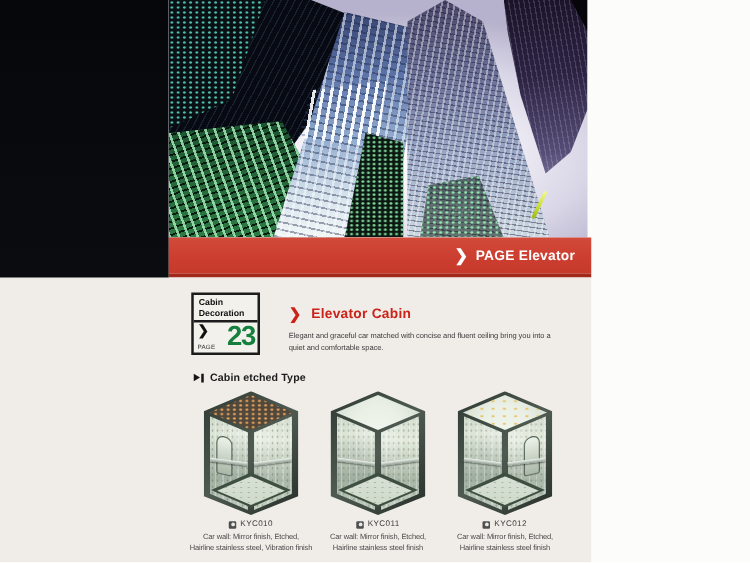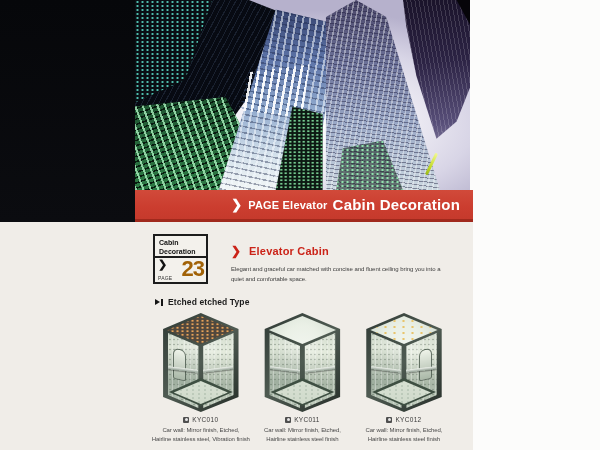--- a/index.html
+++ b/index.html
@@ -58,21 +58,21 @@
   .content{position:absolute;left:0;top:222px;width:600px;height:228px;}
   .paper{position:absolute;left:0;top:0;width:473px;height:228px;background:#f0ede8;}
 
   .page-tab{position:absolute;left:153px;top:12px;width:55px;height:50px;border:2px solid #1c1c1c;
             box-sizing:border-box;background:#f3f1ec;}
   .tab-top{height:22px;box-sizing:border-box;border-bottom:2px solid #1c1c1c;padding:2px 0 0 4px;
            font-size:7px;font-weight:bold;color:#111;line-height:1.35;}
   .tab-bottom{position:relative;height:24px;}
   .tab-chevron{position:absolute;left:3px;top:0;font-size:11px;font-weight:bold;color:#111;}
   .tab-page-label{position:absolute;left:3px;bottom:1px;font-size:5px;color:#333;letter-spacing:.2px;}
-  .tab-number{position:absolute;right:2px;top:-2px;font-size:22px;font-weight:bold;color:#a16207;letter-spacing:-1px;}
+  .tab-number{position:absolute;right:2px;top:-2px;font-size:22px;font-weight:bold;color:#15803d;letter-spacing:-1px;}
 
   .section-head{position:absolute;left:231px;top:22px;display:flex;align-items:center;}
   .red-chevron{color:#cb2318;font-weight:bold;font-size:12px;margin-right:8px;}
   .section-title{color:#cb2318;font-weight:bold;font-size:11px;letter-spacing:.2px;}
   .section-desc{position:absolute;left:231px;top:43px;color:#3c3c3c;font-size:6px;letter-spacing:-.05px;}
   .desc-line{display:block;white-space:nowrap;line-height:9.5px;}
 
   .subsection-head{position:absolute;left:155px;top:75px;display:flex;align-items:center;}
   .marker{display:inline-flex;align-items:center;margin-right:5px;}
   .marker .tri{width:0;height:0;border-left:5px solid #151515;border-top:3.5px solid transparent;border-bottom:3.5px solid transparent;}
@@ -146,21 +146,20 @@
     <div class="bld b-thin"></div>
     <div class="bld b-thin-lit"></div>
     <div class="bld b-right"></div>
     <div class="bld b-right-edge"></div>
     <div class="streak"></div>
   </div>
 
   <div class="banner">
     <span class="banner-chevron">❯</span>
     <span class="banner-brand">PAGE Elevator</span>
-    <span class="banner-title">Cabin Decoration</span>
   </div>
 
   <div class="content">
     <div class="paper"></div>
 
     <div class="page-tab">
       <div class="tab-top">
         <div>Cabin</div>
         <div>Decoration</div>
       </div>
@@ -179,21 +178,21 @@
     <div class="section-desc">
       <span class="desc-line">Elegant and graceful car matched with concise and fluent ceiling bring you into a</span>
       <span class="desc-line">quiet and comfortable space.</span>
     </div>
 
     <div class="subsection-head">
       <span class="marker">
           <i class="tri"></i>
           <i class="bar"></i>
         </span>
-      <span class="subsection-title">Etched etched Type</span>
+      <span class="subsection-title">Cabin etched Type</span>
     </div>
 
     <div class="products-row">
 
       <div class="product-col">
         <div class="cab cab1">
           <div class="part shell"></div>
           <div class="part ceiling"></div>
           <div class="part wall-l"></div>
           <div class="part wall-r"></div>

